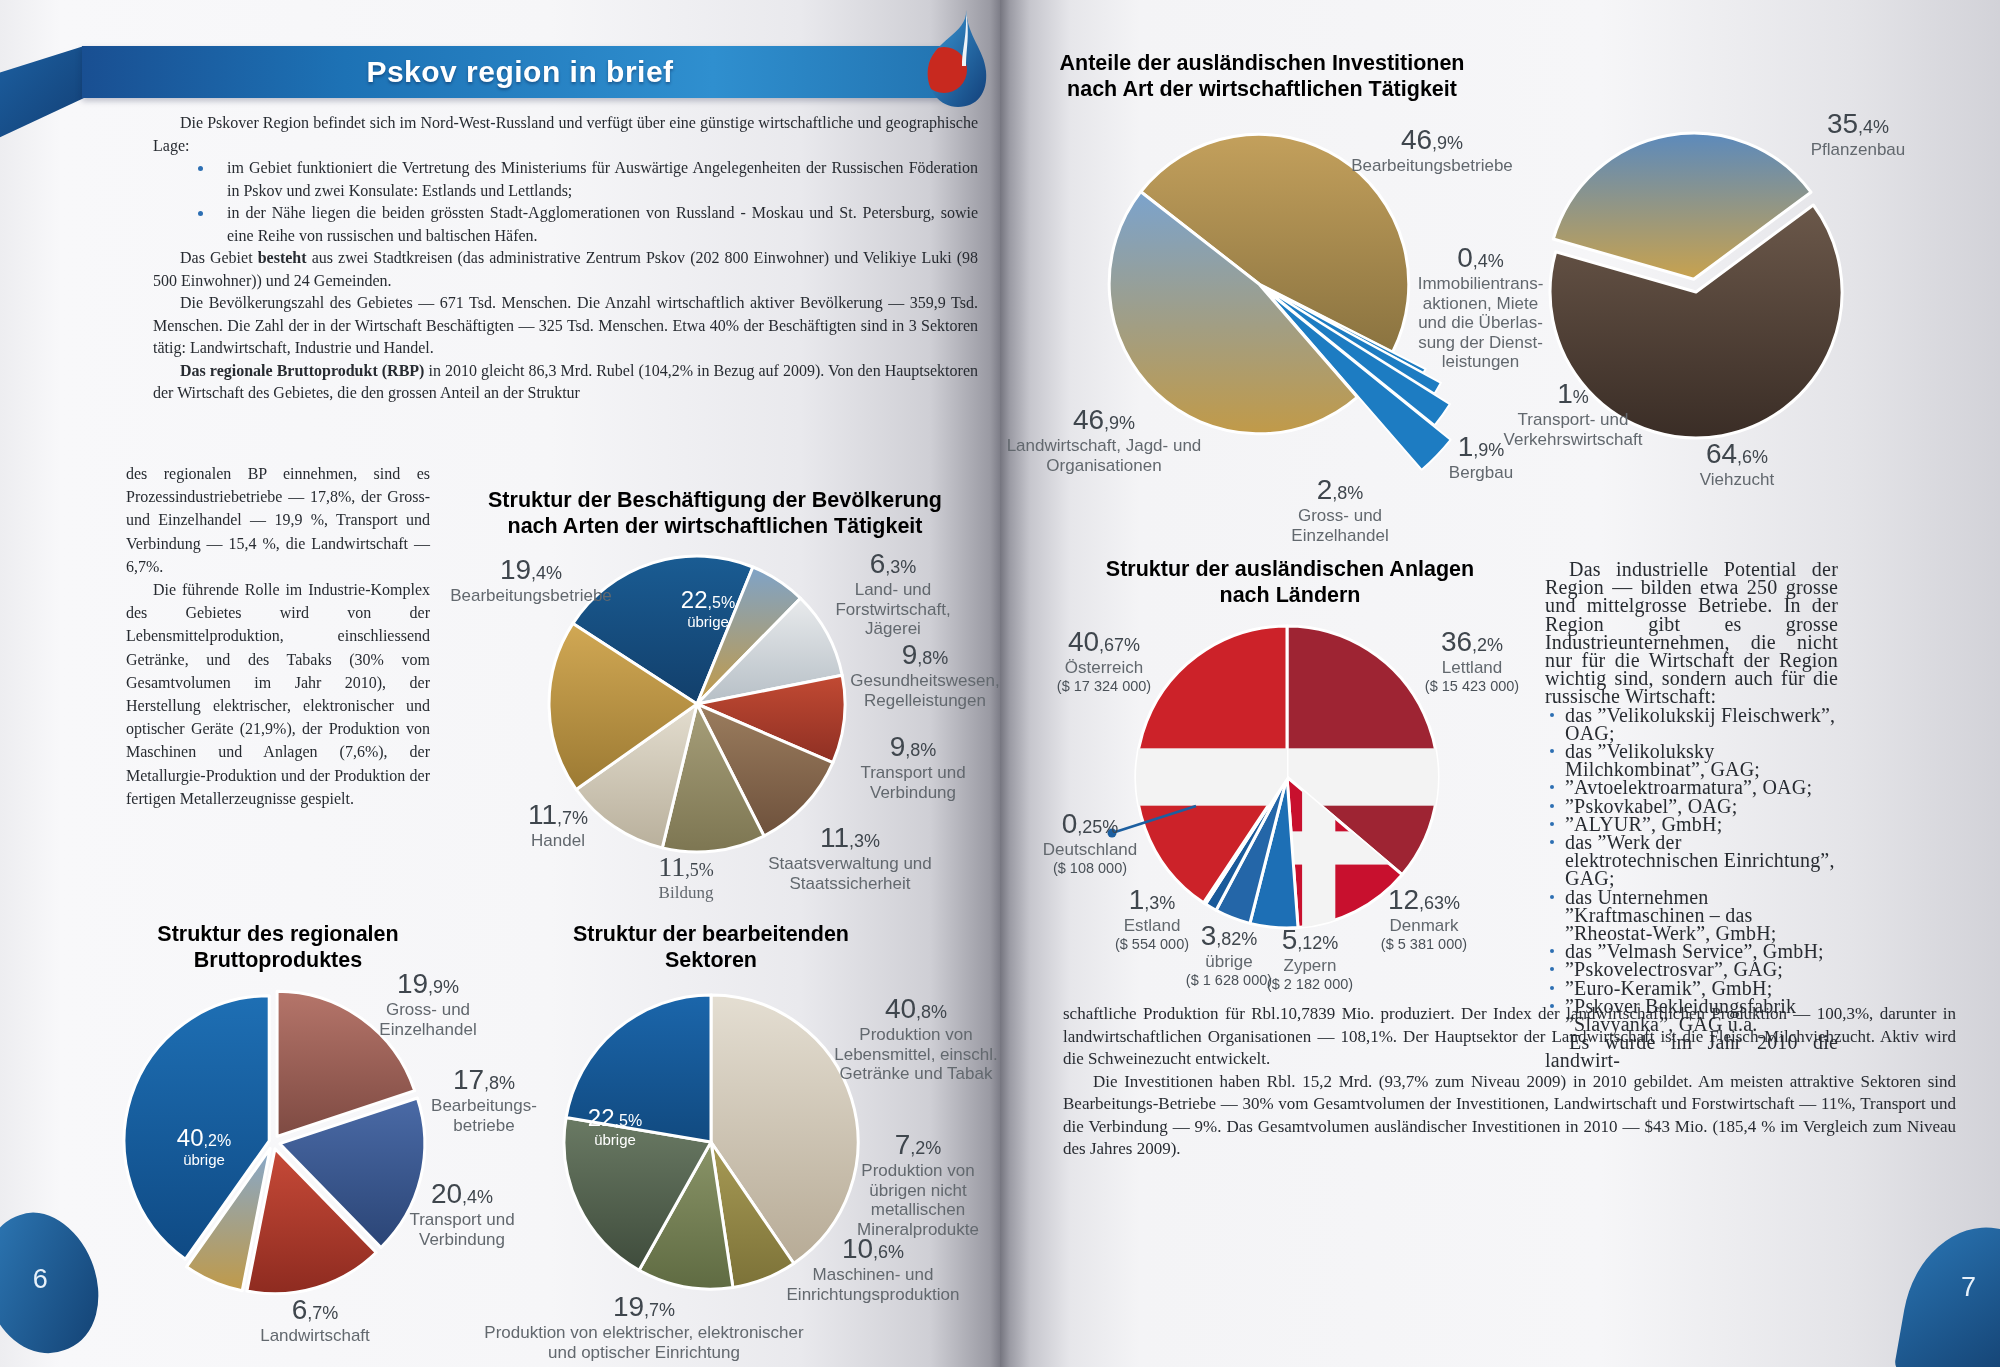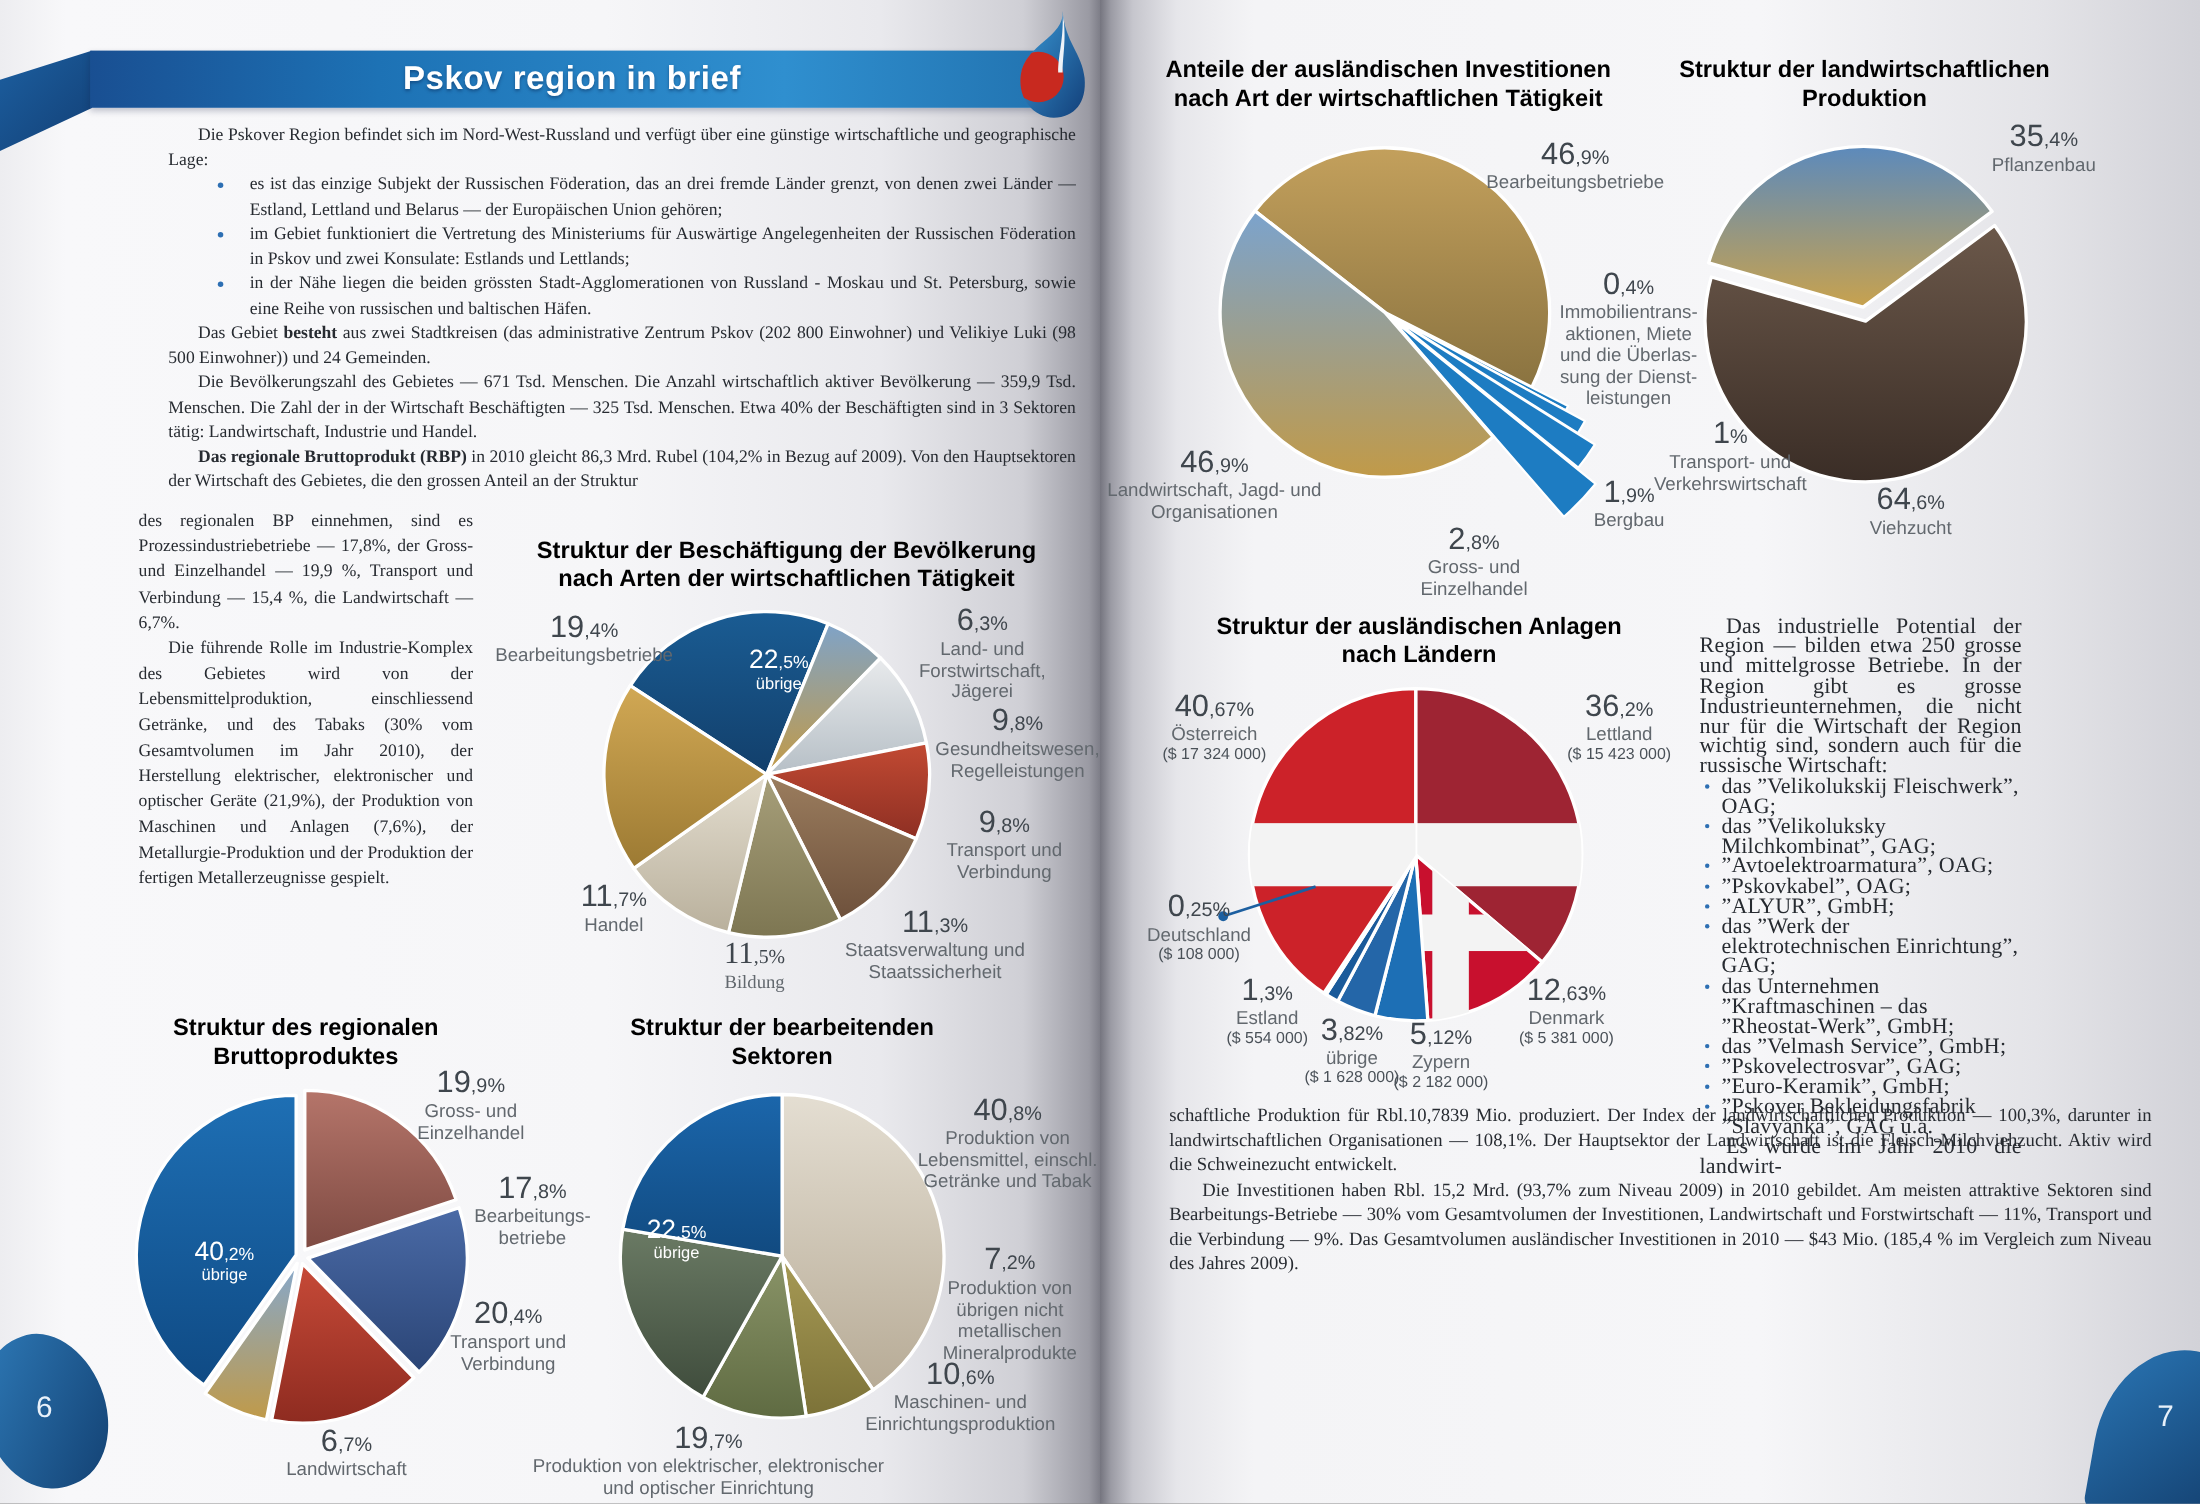--- a/index.html
+++ b/index.html
@@ -77,38 +77,36 @@
           <path d="M48,2 C50,26 14,32 10,60 C7,82 22,99 40,99 C59,99 70,85 68,63 C66,41 50,30 48,2 Z"></path>
         </clipPath>
     </defs>
     <path d="M48,2 C50,26 14,32 10,60 C7,82 22,99 40,99 C59,99 70,85 68,63 C66,41 50,30 48,2 Z" fill="url(#dropg)"></path>
     <circle cx="26" cy="62" r="23" fill="#c8291f" clip-path="url(#dropclip)"></circle>
     <path d="M48,2 C49,30 44,40 44,58 L48,58 C48,40 52,28 48,2 Z" fill="#eef3f8" clip-path="url(#dropclip)"></path>
   </svg>
 
   <div class="tx body-main">
     <p>Die Pskover Region befindet sich im Nord-West-Russland und verfügt über eine günstige wirtschaftliche und geographische Lage:</p>
-    <div class="bullet">es ist das einzige Subjekt der Russischen Föderation, das an drei fremde Länder grenzt, von denen zwei Länder — Estland, Lettland und Belarus — der Europäischen Union gehören;</div>
     <div class="bullet">im Gebiet funktioniert die Vertretung des Ministeriums für Auswärtige Angelegenheiten der Russischen Föderation in Pskov und zwei Konsulate: Estlands und Lettlands;</div>
     <div class="bullet">in der Nähe liegen die beiden grössten Stadt-Agglomerationen von Russland - Moskau und St. Petersburg, sowie eine Reihe von russischen und baltischen Häfen.</div>
     <p><span>Das Gebiet </span><b>besteht</b><span> aus zwei Stadtkreisen (das administrative Zentrum Pskov (202 800 Einwohner) und Velikiye Luki (98 500 Einwohner)) und 24 Gemeinden.</span></p>
     <p>Die Bevölkerungszahl des Gebietes — 671 Tsd. Menschen. Die Anzahl wirtschaftlich aktiver Bevölkerung — 359,9 Tsd. Menschen. Die Zahl der in der Wirtschaft Beschäftigten — 325 Tsd. Menschen. Etwa 40% der Beschäftigten sind in 3 Sektoren tätig: Landwirtschaft, Industrie und Handel.</p>
     <p><b>Das regionale Bruttoprodukt (RBP)</b><span> in 2010 gleicht 86,3 Mrd. Rubel (104,2% in Bezug auf 2009). Von den Hauptsektoren der Wirtschaft des Gebietes, die den grossen Anteil an der Struktur</span></p>
   </div>
 
   <div class="tx body-col">
     <p style="text-indent:0">des regionalen BP einnehmen, sind es Prozessindustriebetriebe — 17,8%, der Gross- und Einzelhandel — 19,9 %, Transport und Verbindung — 15,4 %, die Landwirtschaft — 6,7%.</p>
     <p>Die führende Rolle im Industrie-Komplex des Gebietes wird von der Lebensmittelproduktion, einschliessend Getränke, und des Tabaks (30% vom Gesamtvolumen im Jahr 2010), der Herstellung elektrischer, elektronischer und optischer Geräte (21,9%), der Produktion von Maschinen und Anlagen (7,6%), der Metallurgie-Produktion und der Produktion der fertigen Metallerzeugnisse gespielt.</p>
   </div>
 
   <div class="chart-title" style="left:475px;top:487px;width:480px;">Struktur der Beschäftigung der Bevölkerung nach Arten der wirtschaftlichen Tätigkeit</div>
   <div class="chart-title" style="left:118px;top:921px;width:320px;">Struktur des regionalen Bruttoproduktes</div>
   <div class="chart-title" style="left:541px;top:921px;width:340px;">Struktur der bearbeitenden Sektoren</div>
   <div class="chart-title" style="left:1052px;top:50px;width:420px;">Anteile der ausländischen Investitionen nach Art der wirtschaftlichen Tätigkeit</div>
-  <div class="chart-title" style="left:1515px;top:50px;width:360px;">Struktur der landwirtschaftlichen Produktion</div>
   <div class="chart-title" style="left:1080px;top:556px;width:420px;">Struktur der ausländischen Anlagen nach Ländern</div>
 
   <svg class="pies" width="2000" height="1367" viewBox="0 0 2000 1367">
     <g>
         <linearGradient id="grad0_0" x1="0" y1="0" x2="0" y2="1">
           <stop offset="0%" stop-color="#1a5c93"></stop>
           <stop offset="100%" stop-color="#123f6b"></stop>
         </linearGradient>
         <path d="M 697.0 704.0 L 572.9 623.4 A 148.0 148.0 0 0 1 752.9 567.0 Z" fill="url(#grad0_0)" stroke="#fff" stroke-width="3" stroke-linejoin="round"></path>
         <linearGradient id="grad0_1" x1="0" y1="0" x2="0" y2="1">

